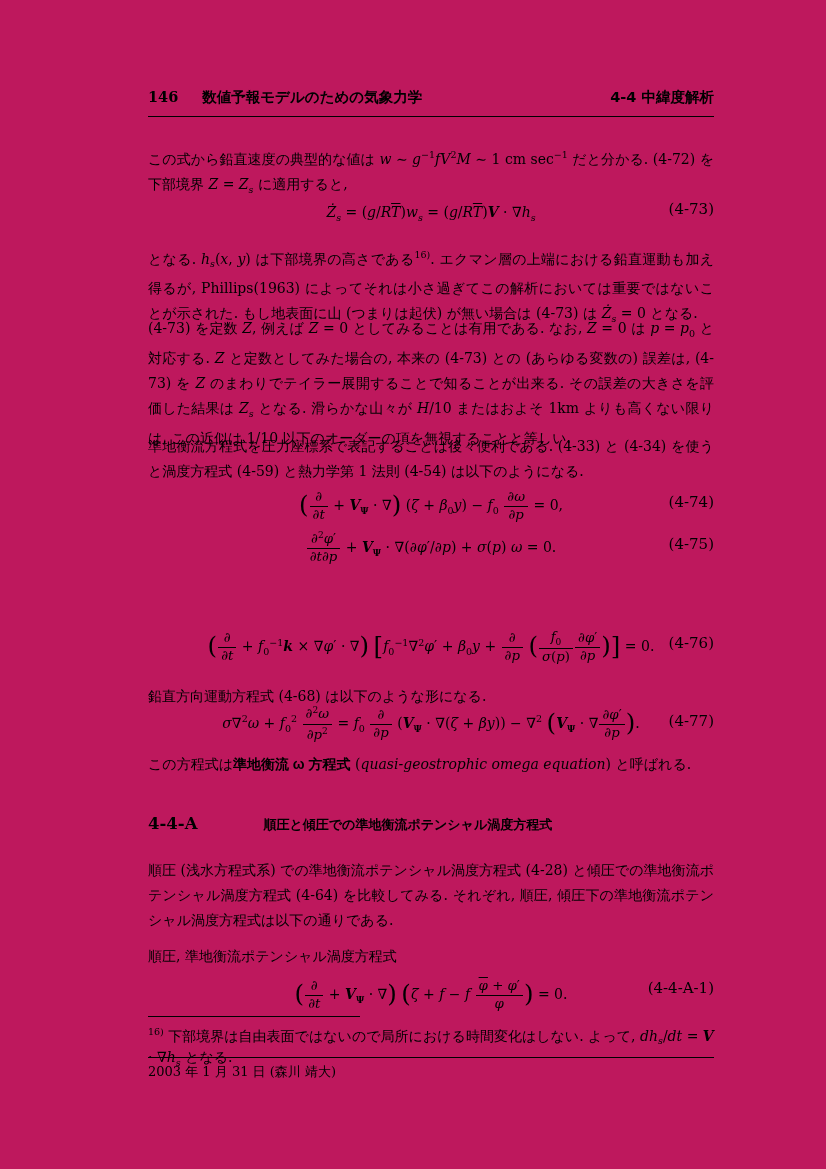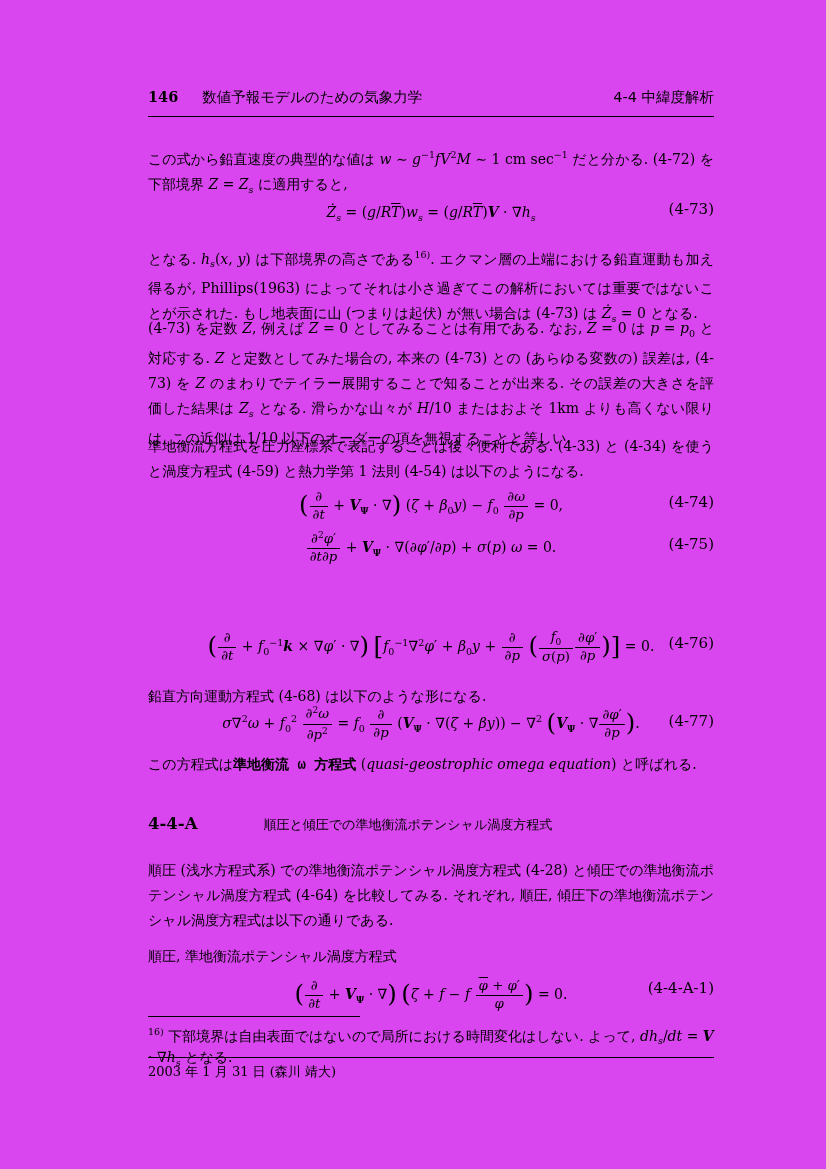--- a/index.html
+++ b/index.html
@@ -1,33 +1,33 @@
 <!DOCTYPE html>
 <html><head>
 <meta charset="utf-8">
 <style>
   html, body { margin:0; padding:0; background:#ffffff; }
   .page {
     position:relative;
     width:826px; height:1169px;
-    background:#d946ef;
+    background:#be185d;
     color:#000000;
     font-family:"DejaVu Serif","Liberation Serif",serif;
     font-size:14px;
     overflow:hidden;
   }
   
   .page-header {
     position:absolute; left:148px; top:88px; width:566px;
     display:flex; justify-content:space-between; align-items:baseline;
     border-bottom:1.2px solid #000; padding-bottom:9px;
   }
   .header-left { display:flex; align-items:baseline; gap:24px; }
   .pagenum { font-weight:bold; font-size:14.5px; }
-  .gothic  { font-family:"DejaVu Sans","Liberation Sans",sans-serif; font-weight:normal; }
+  .gothic  { font-family:"DejaVu Sans","Liberation Sans",sans-serif; font-weight:bold; }
   .book-title { font-size:14.5px; }
   .section-label { font-size:14.5px; }
 
   
   .para {
     position:absolute; left:148px; width:566px; margin:0;
     line-height:25px; text-align:justify;
   }
   sup { font-size:0.68em; }
   sub { font-size:0.68em; }
@@ -47,21 +47,21 @@
   .frac .den { display:block; padding:1px 3px 0 3px; }
   .big { font-size:1.75em; font-weight:normal; vertical-align:-0.12em; line-height:0; }
 
   
   .sec-heading {
     position:absolute; left:148px; width:566px;
     display:flex; align-items:baseline; gap:66px;
   }
   .sec-num { font-weight:bold; font-size:16.5px; }
   .sec-title { font-size:13px; }
-  .jbold { font-family:Liberation Mono, monospace; font-weight:bold; }
+  .jbold { font-family:Liberation Sans, sans-serif; font-weight:bold; }
 
   
   .footnote-rule { position:absolute; left:148px; top:1016px; width:212px; border-top:1px solid #000; }
   .footnote { position:absolute; left:148px; width:566px; top:1023px; font-size:14px; line-height:17px; margin:0; }
   .footer-rule { position:absolute; left:148px; top:1057px; width:566px; border-top:1px solid #000; }
   .footer-date { position:absolute; left:148px; top:1063px; font-size:13px; }
 </style>
 </head>
 <body>
 

